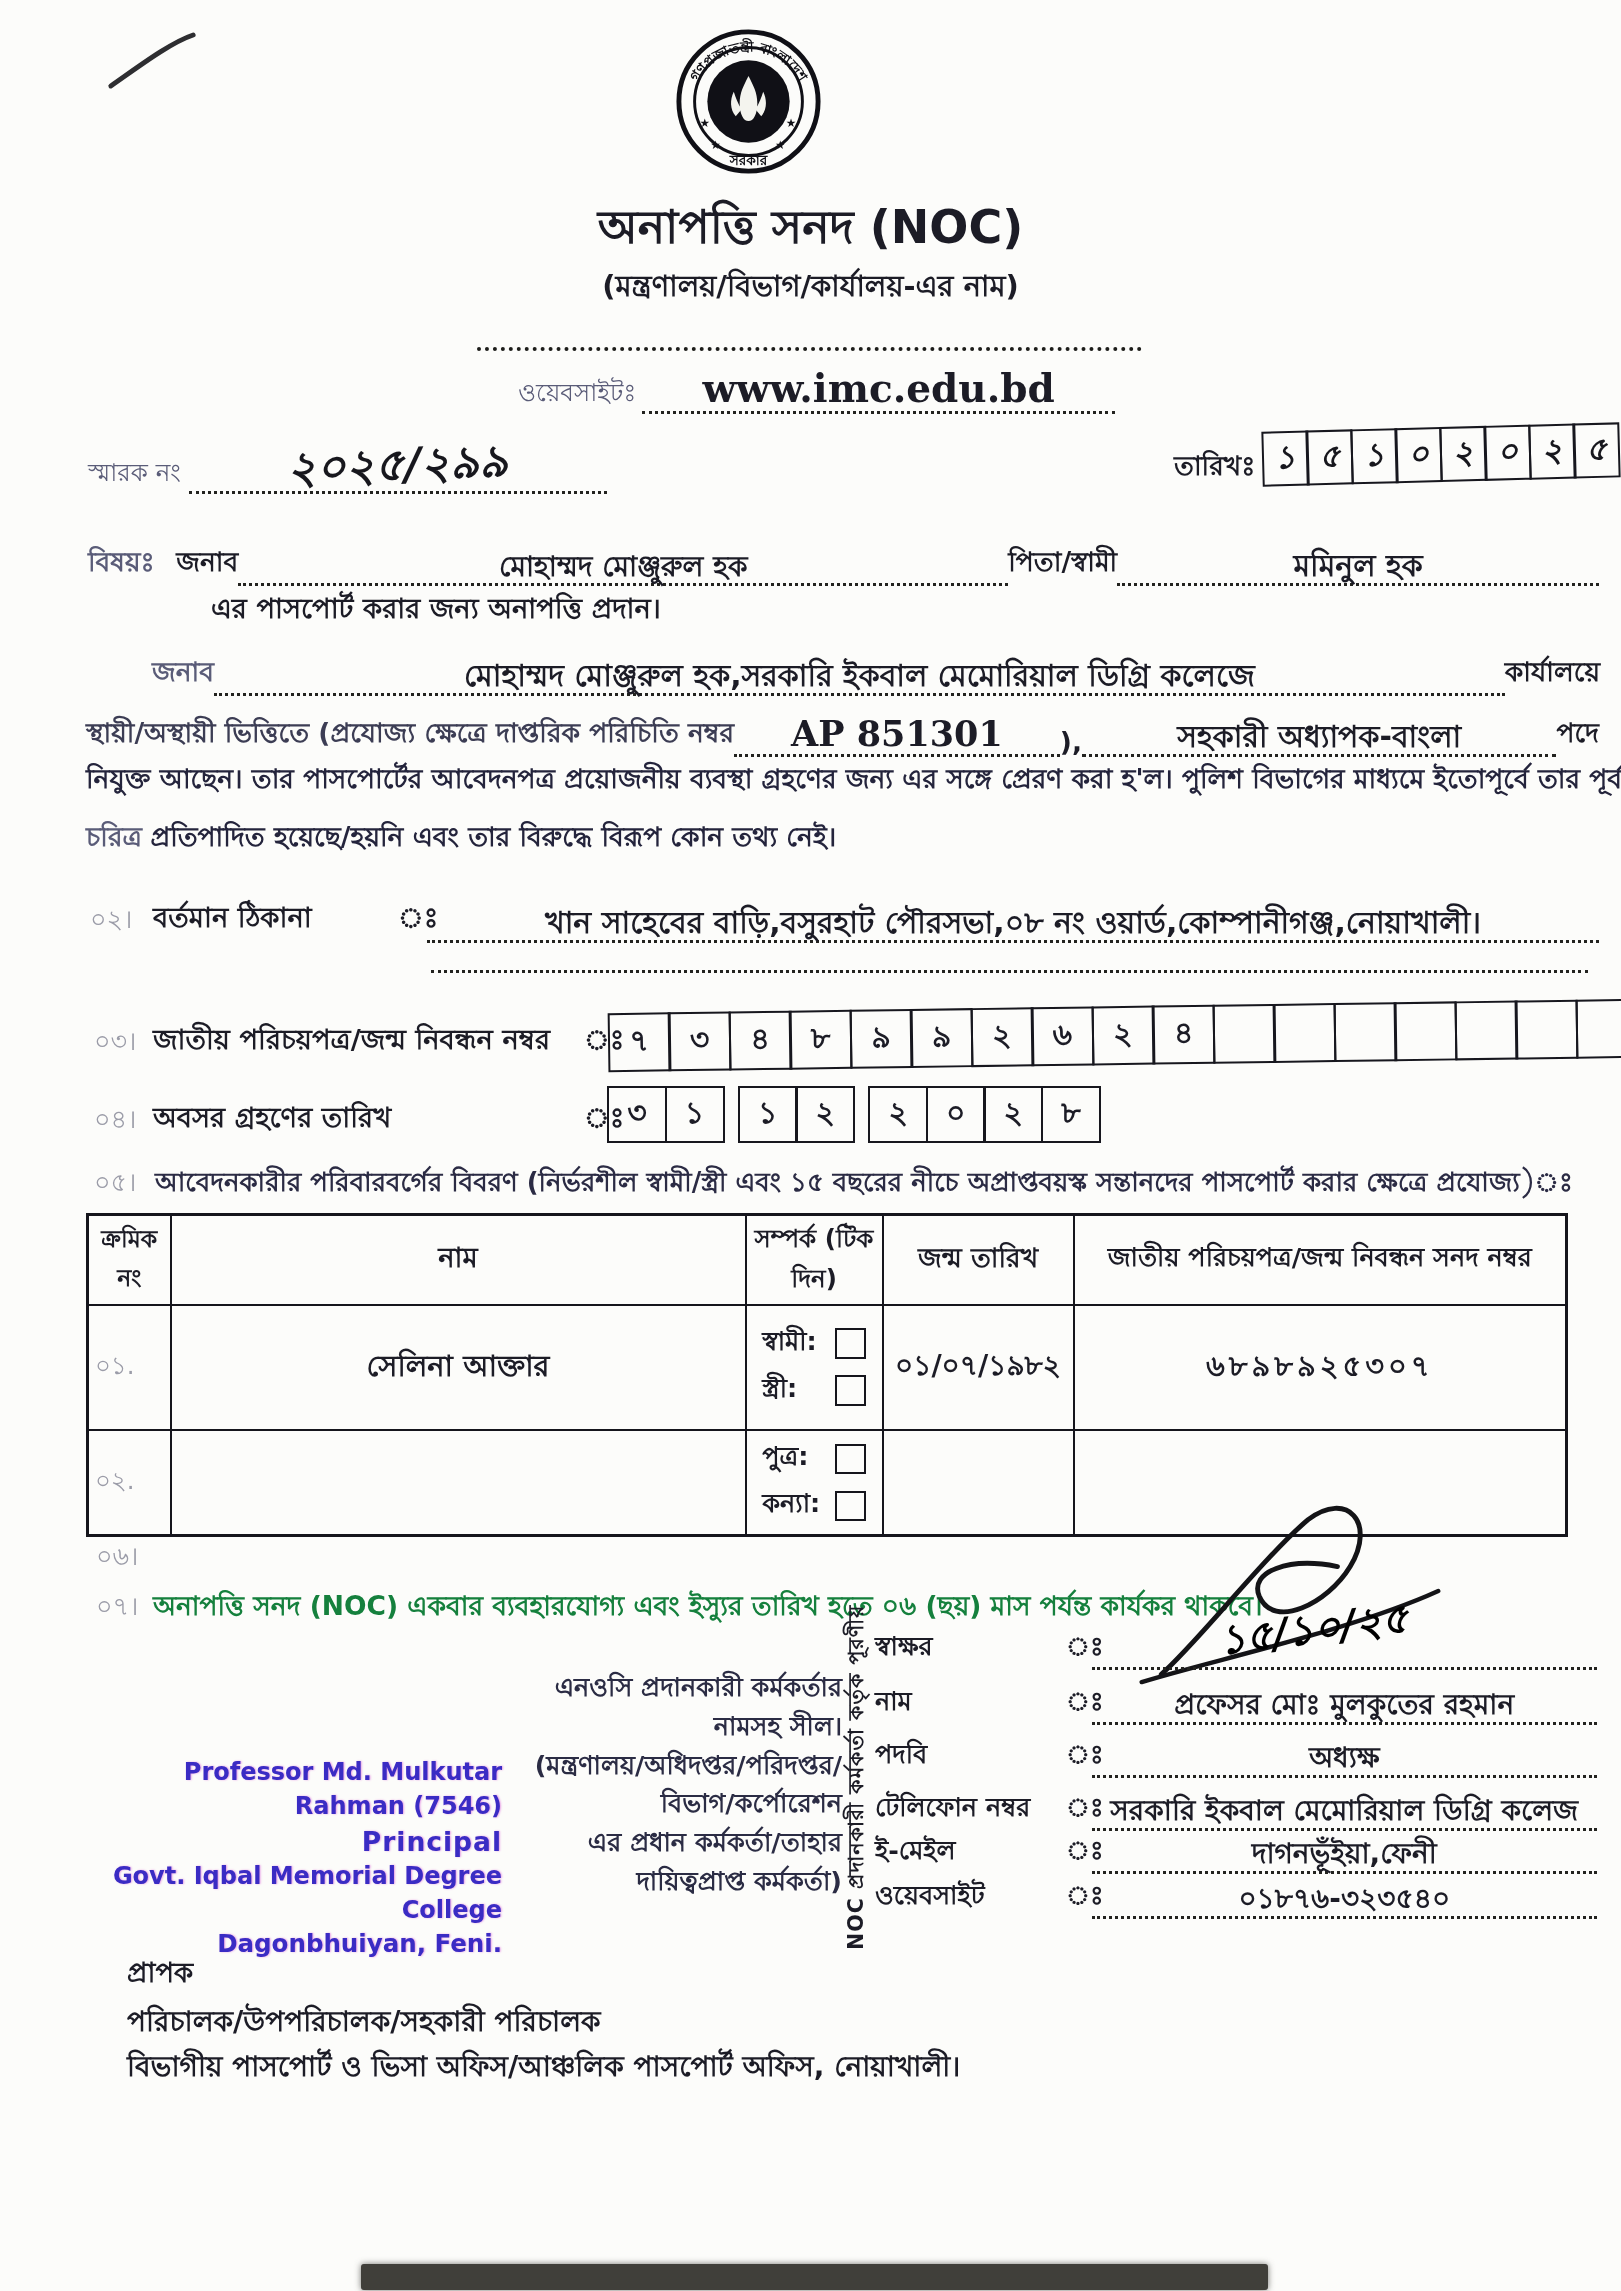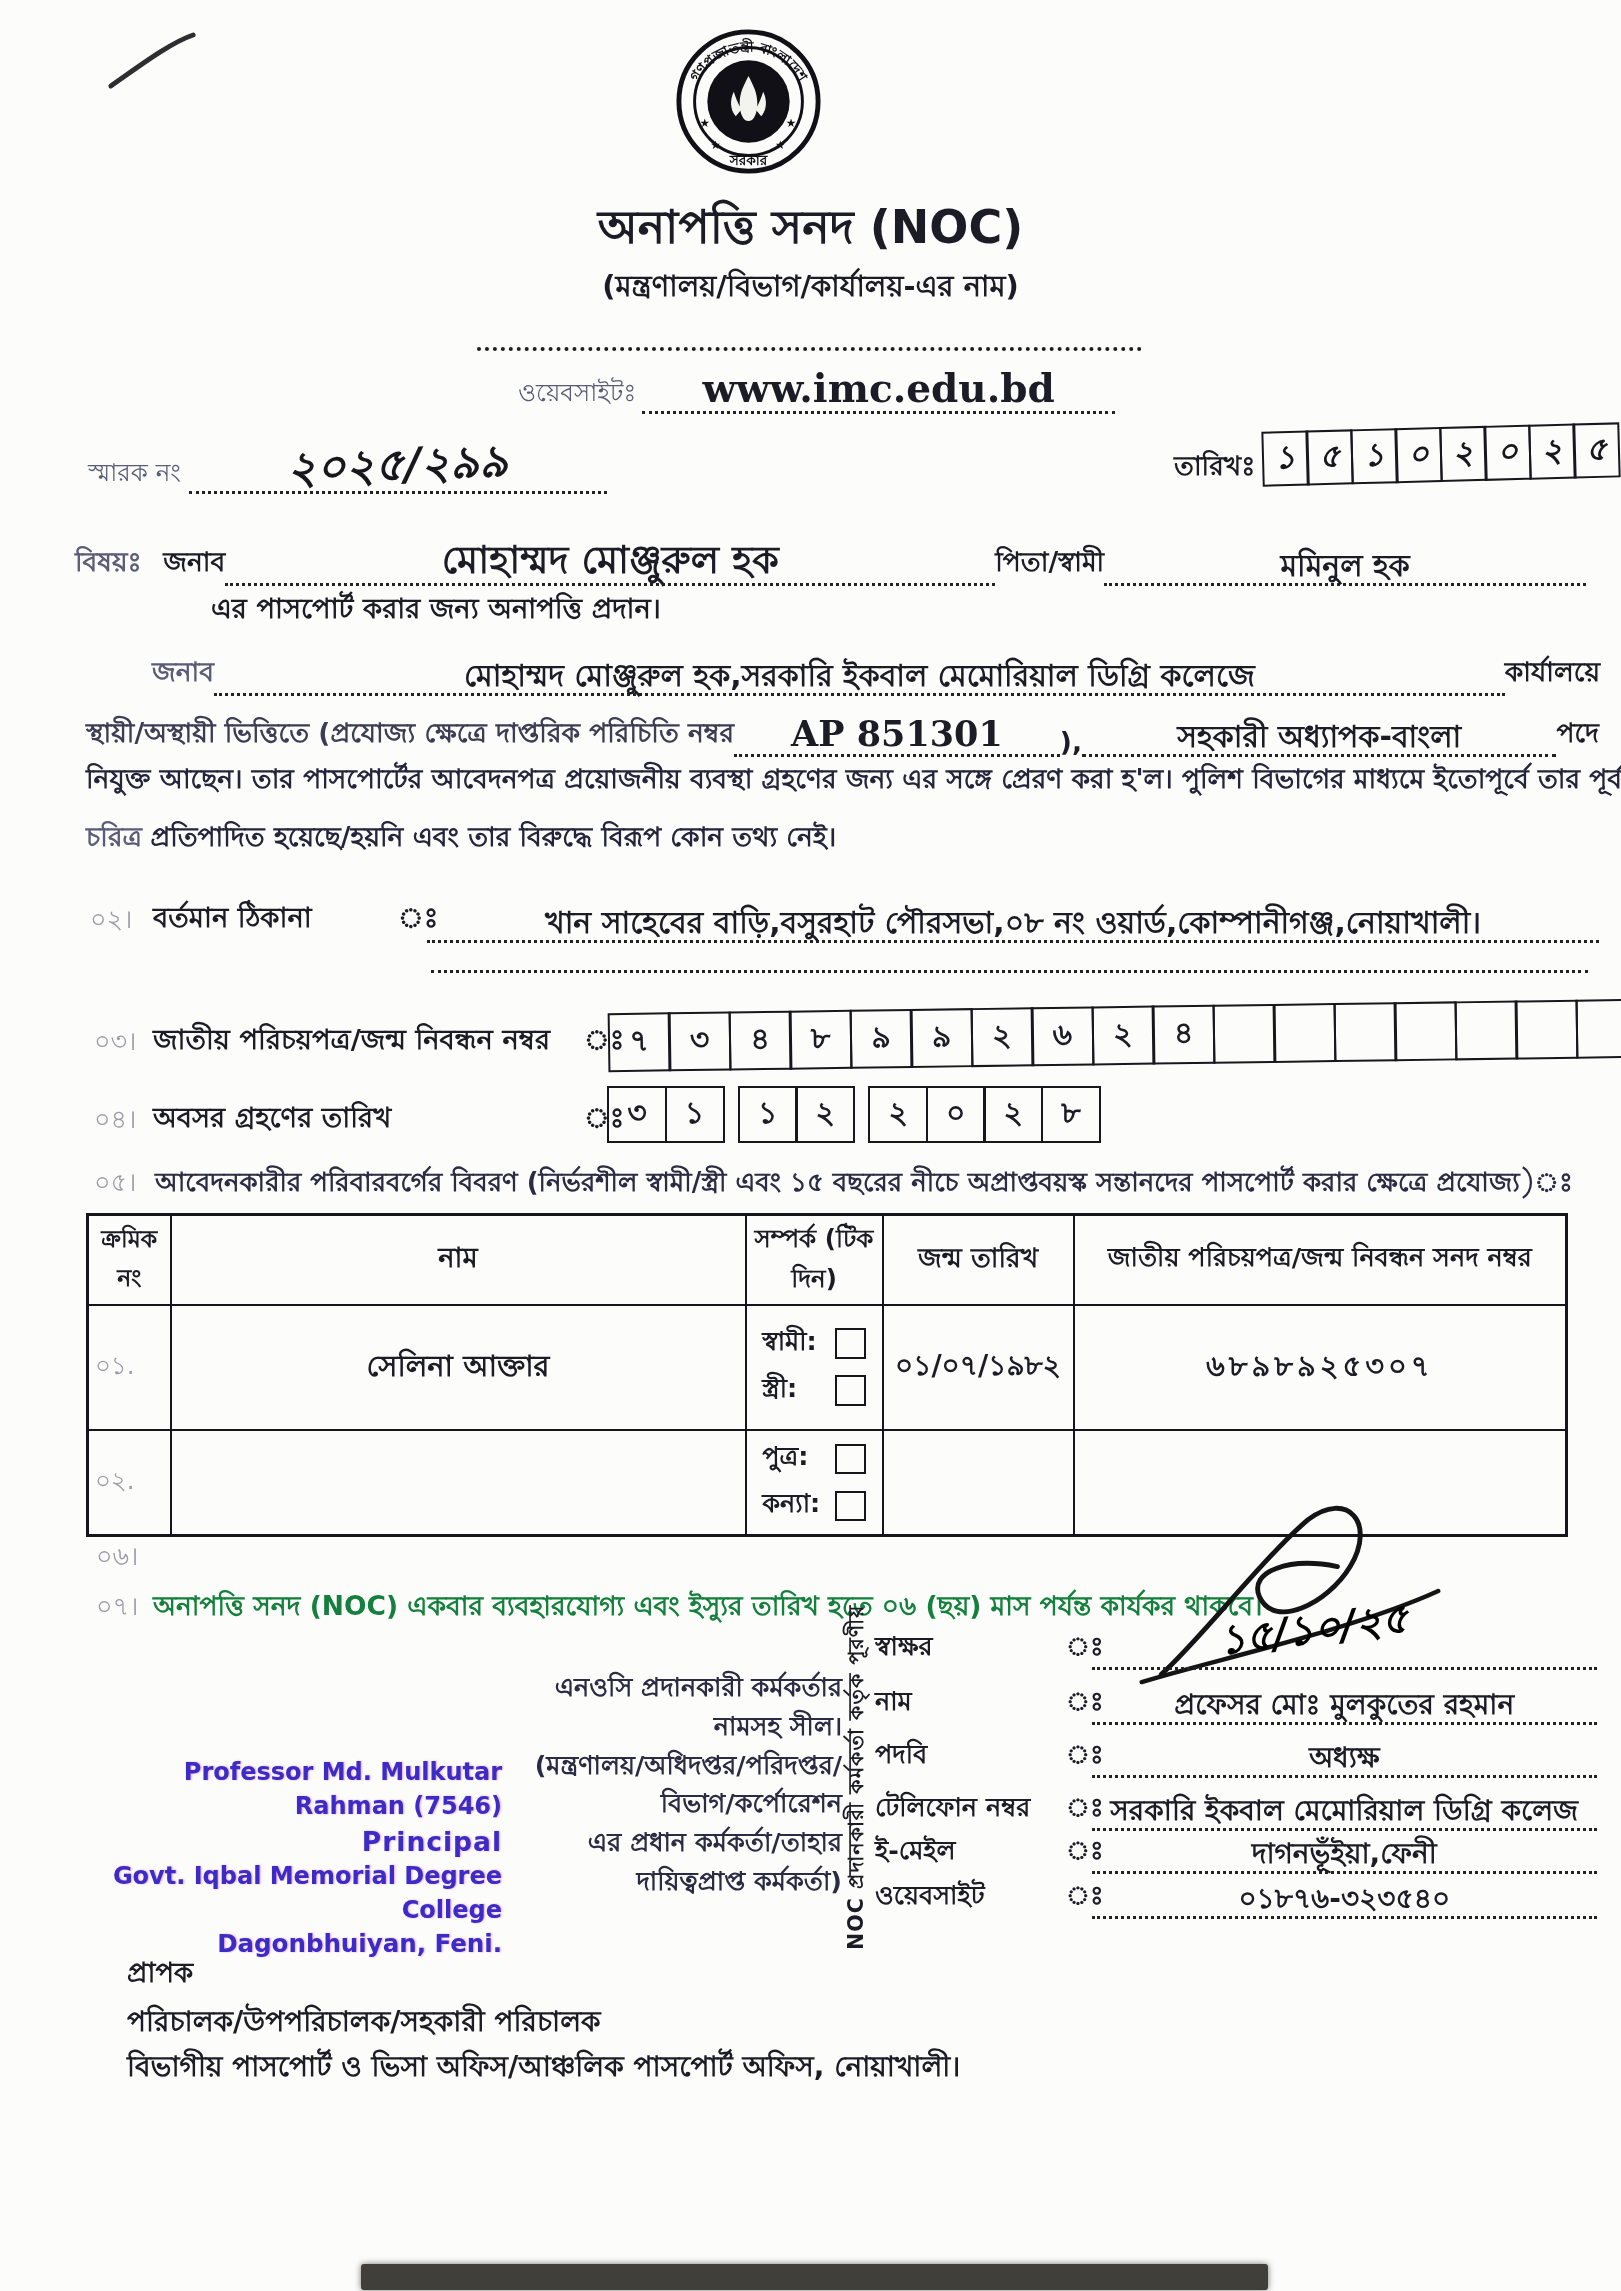--- a/index.html
+++ b/index.html
@@ -112,25 +112,25 @@
     <span class="dbox hand">১</span>
     <span class="dbox hand">৫</span>
     <span class="dbox hand">১</span>
     <span class="dbox hand">০</span>
     <span class="dbox hand">২</span>
     <span class="dbox hand">০</span>
     <span class="dbox hand">২</span>
     <span class="dbox hand">৫</span>
   </div>
 
-  <div class="row" style="left:75px;top:525px;width:1511px;height:61px;">
+  <div class="row" style="left:88px;top:525px;width:1511px;height:61px;">
     <span class="washed sb" style="font-size:26.5px;margin-right:21.6px;white-space:nowrap;">বিষয়ঃ</span>
     <span class="sb" style="font-size:26.5px;white-space:nowrap;">জনাব</span>
     <span class="dotfill" style="flex:1.3;">
-      <span class="val" style="font-size:38px;">মোহাম্মদ মোঞ্জুরুল হক</span>
+      <span class="val" style="font-size:28px;">মোহাম্মদ মোঞ্জুরুল হক</span>
     </span>
     <span class="sb" style="font-size:26.5px;white-space:nowrap;">পিতা/স্বামী</span>
     <span class="dotfill" style="width:470px;">
       <span class="val" style="font-size:30px;">মমিনুল হক</span>
     </span>
   </div>
   <div class="abs sb" style="left:211px;top:588px;font-size:27.4px;">এর পাসপোর্ট করার জন্য অনাপত্তি প্রদান।</div>
 
   <div class="row" style="left:152px;top:635px;width:1448px;height:61px;">
     <span class="washed sb" style="font-size:26.5px;white-space:nowrap;">জনাব</span>

